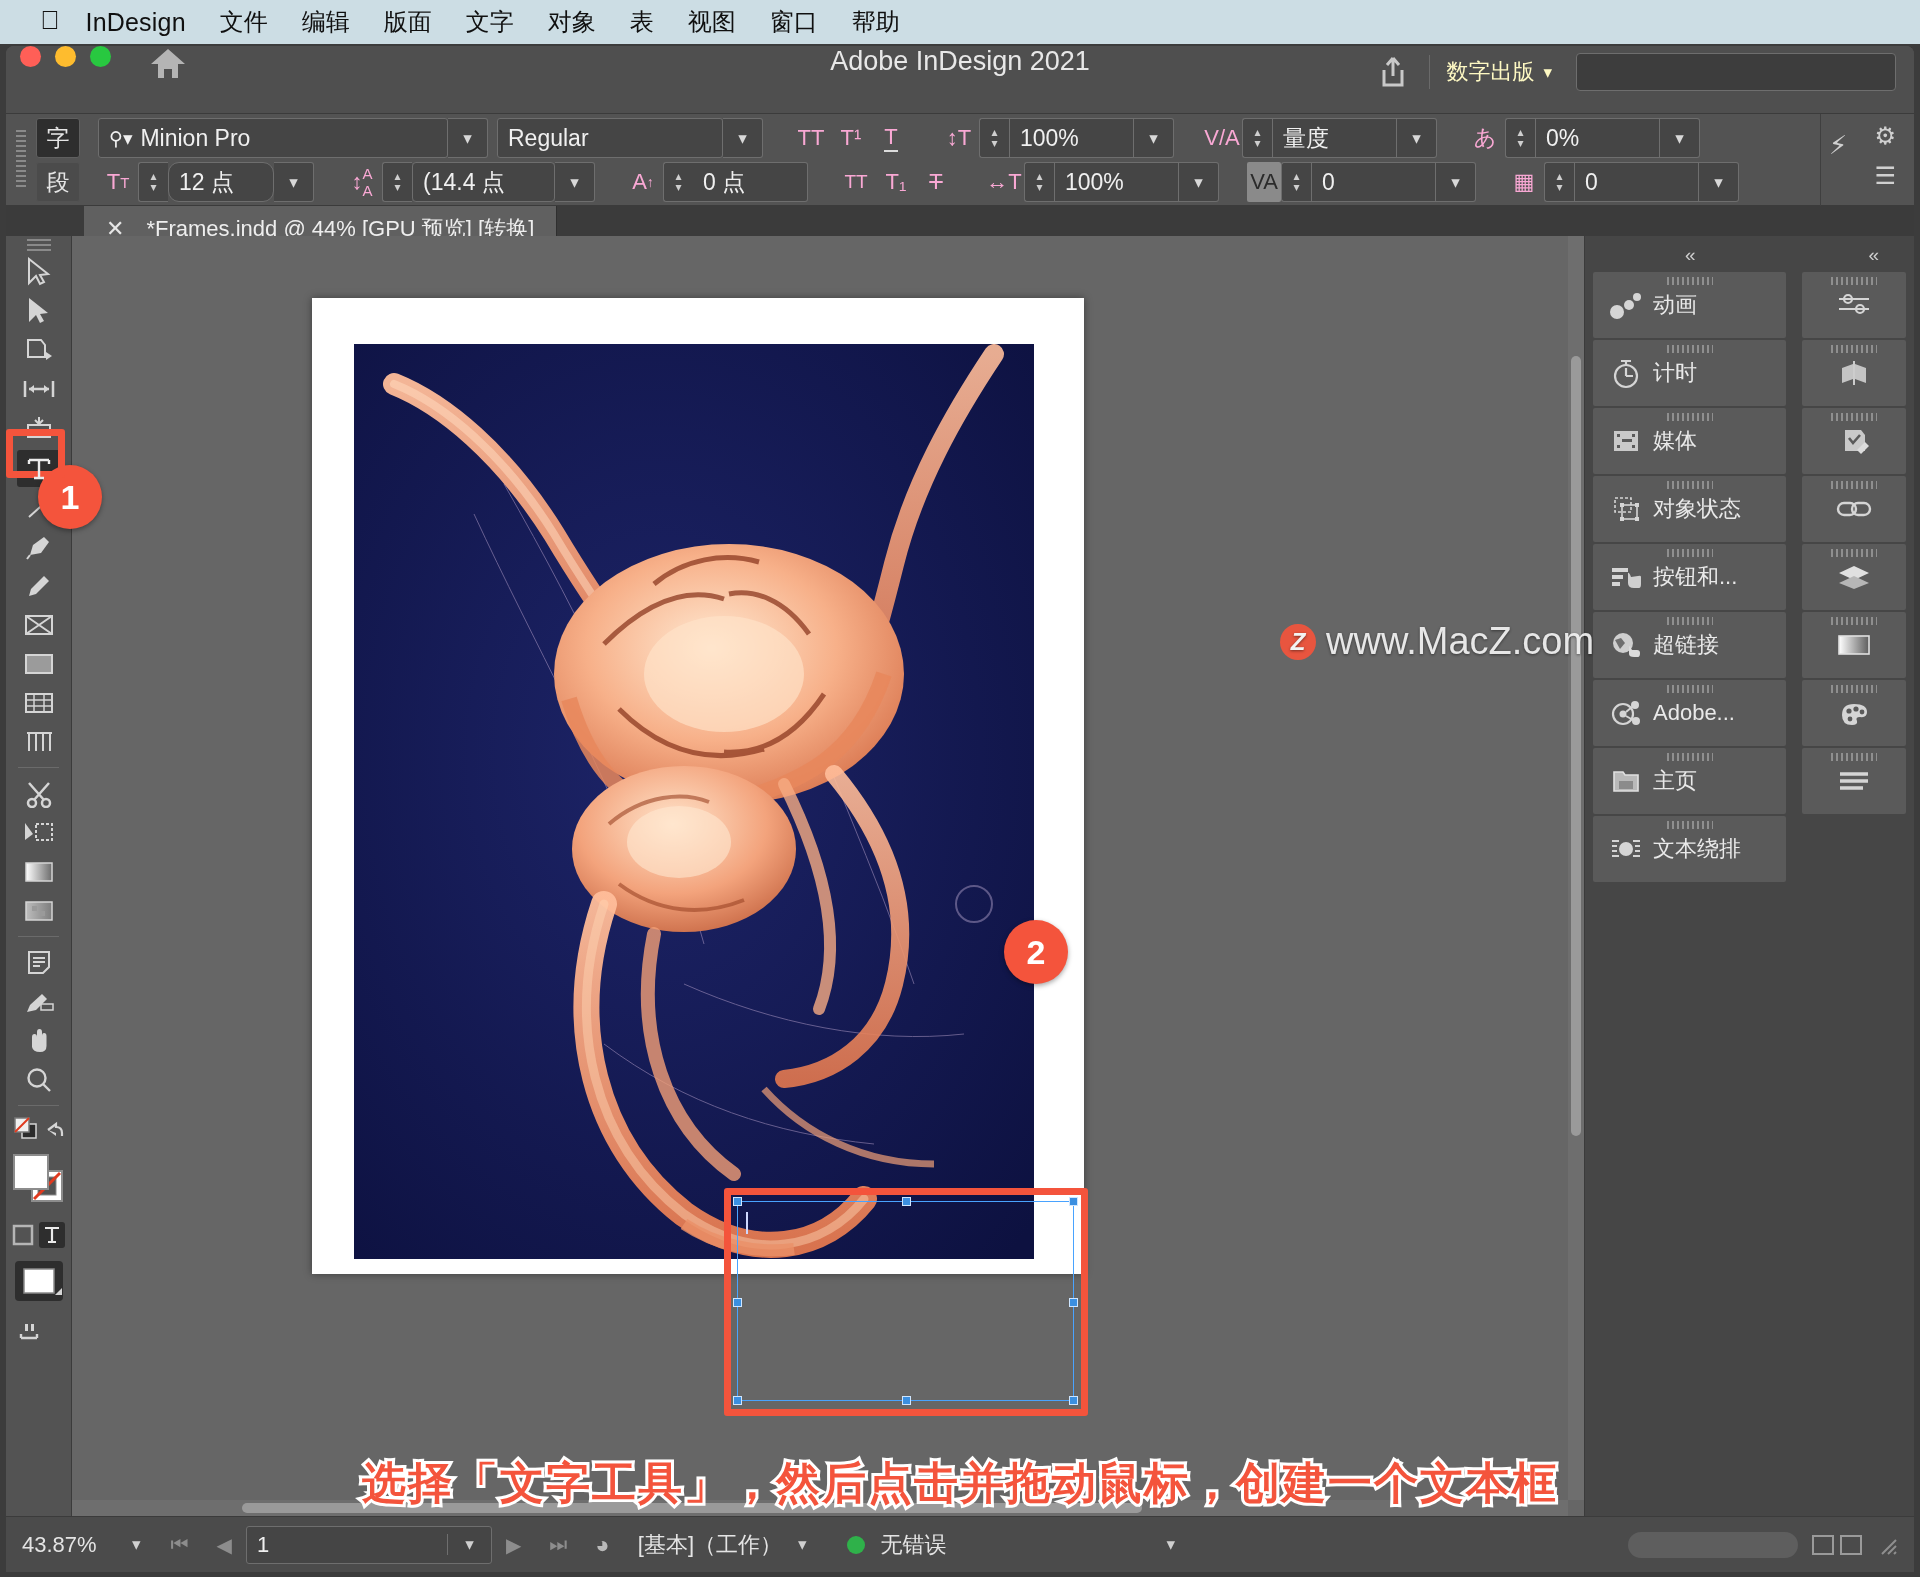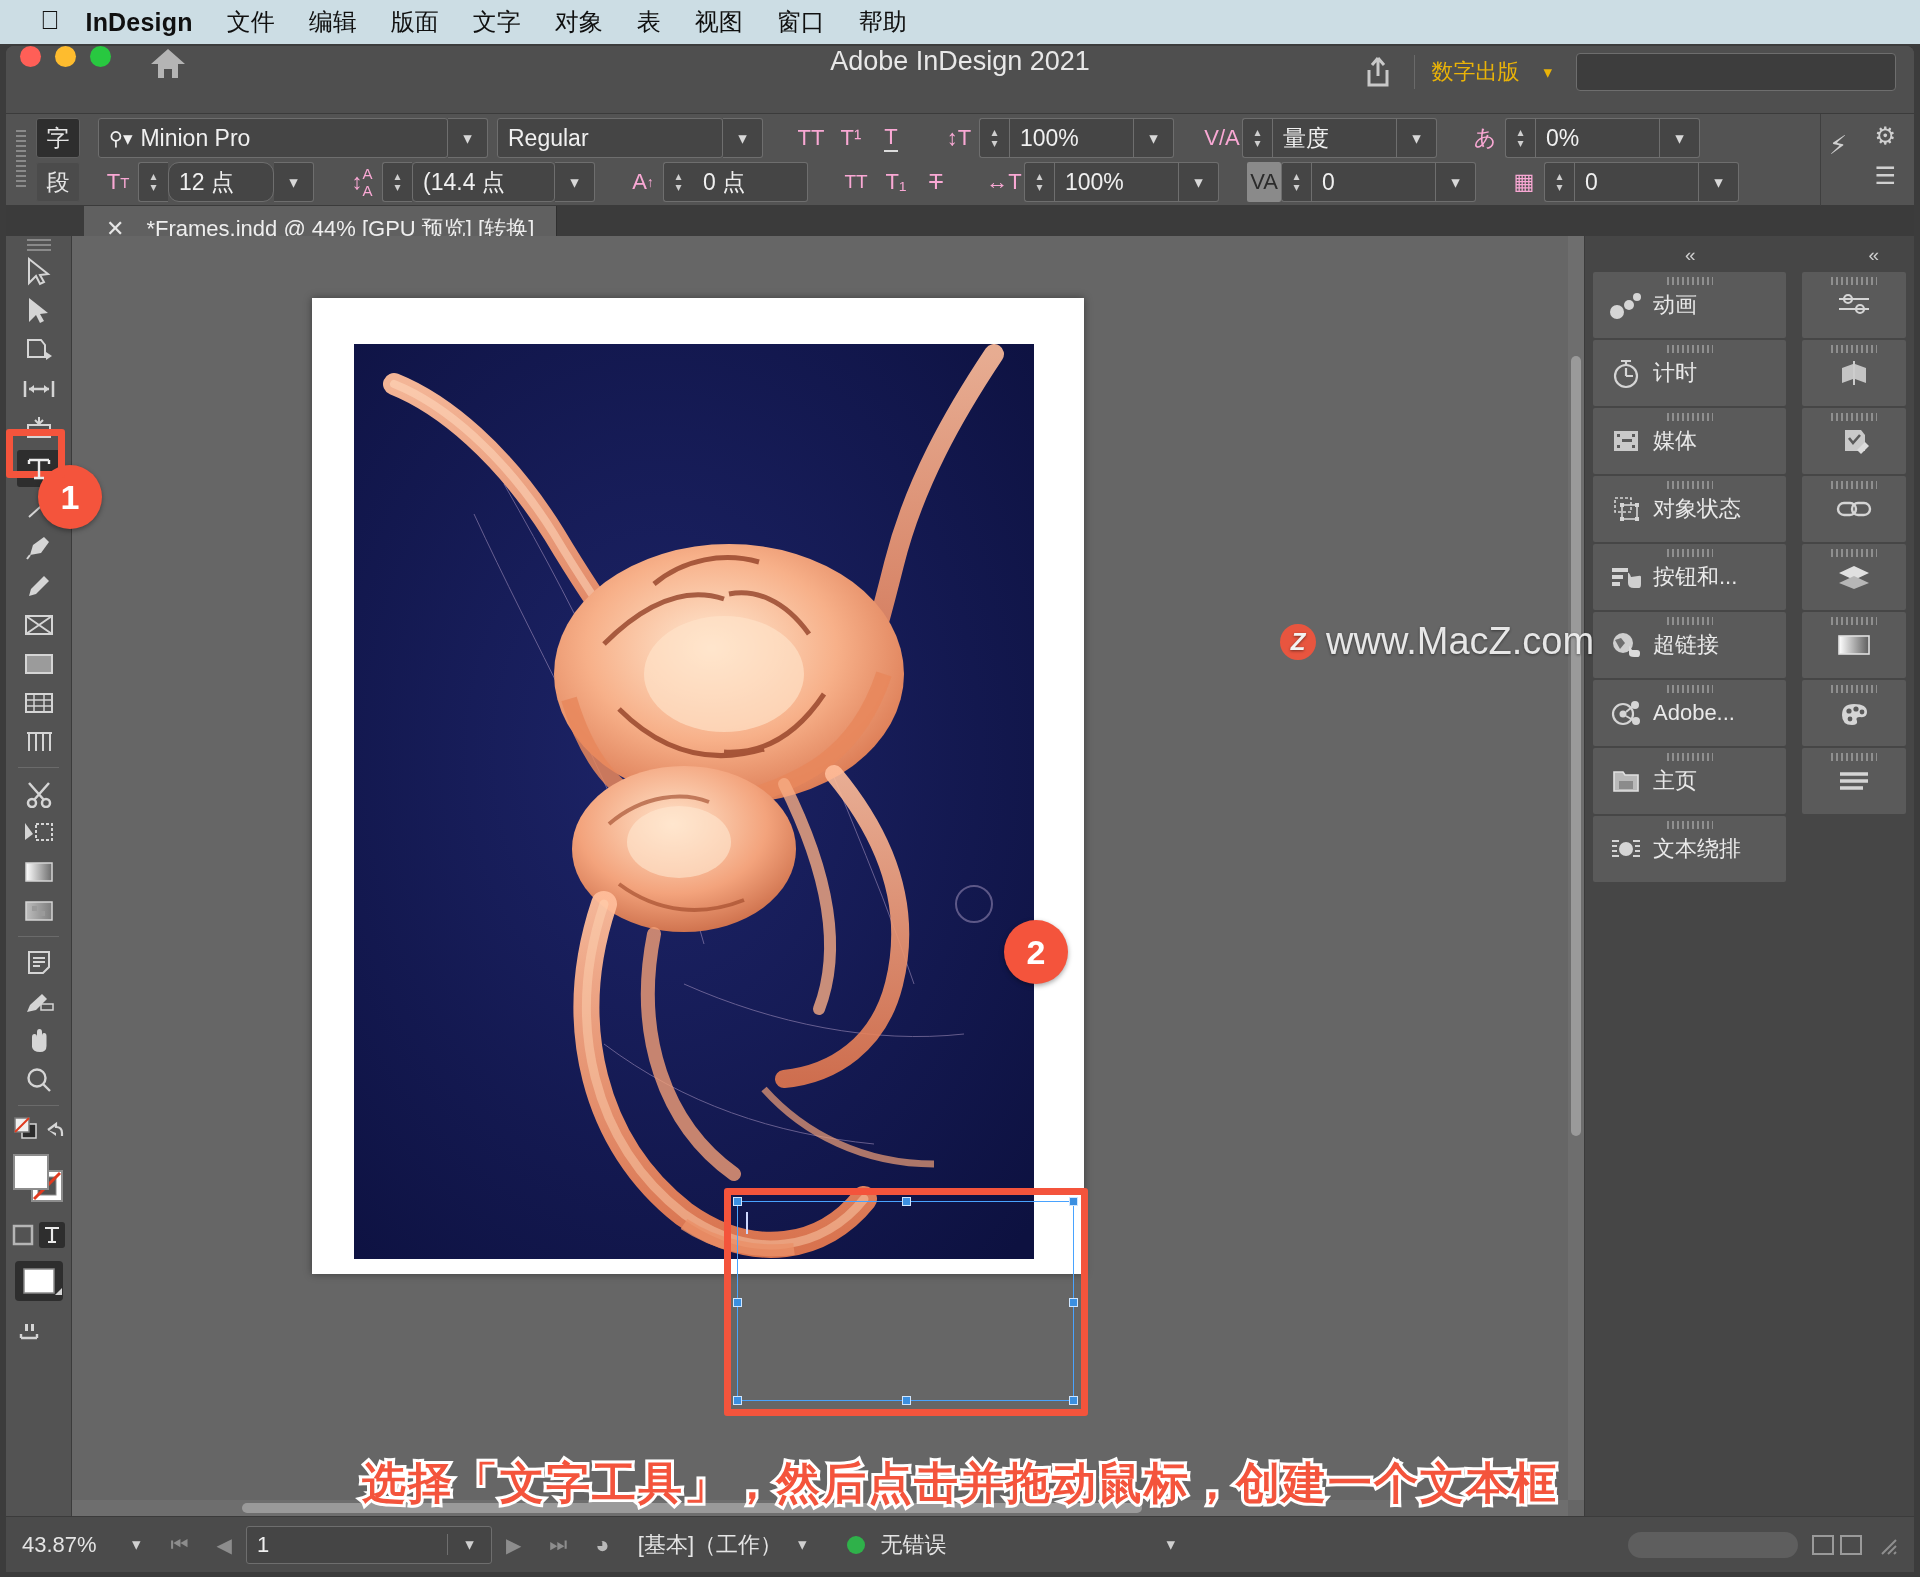--- a/index.html
+++ b/index.html
@@ -5,41 +5,41 @@
   * { box-sizing: border-box; margin:0; padding:0; }
   html,body { width:1920px; height:1577px; overflow:hidden;
     font-family:"Liberation Sans","DejaVu Sans",sans-serif; }
   body { background:#3c3c3c; position:relative; }
 
   
   .macbar { position:absolute; left:0; top:0; width:1920px; height:44px;
     background:#ccdde4; display:flex; align-items:center; gap:0px;
     padding-left:40px; color:#101010; }
   .macbar .apple { font-size:26px; line-height:1; margin-right:26px; margin-top:-4px; }
-  .macbar .brand { font-size:25px; font-weight:bold; margin-right:34px; letter-spacing:.2px;}
+  .macbar .brand { font-size:25px; font-weight:normal; margin-right:34px; letter-spacing:.2px;}
   .macbar .mi { font-size:24px; margin-right:34px; white-space:nowrap; }
 
   
   .win { position:absolute; left:6px; top:46px; width:1908px; height:1526px;
     background:#535353; border-radius:8px 8px 0 0; overflow:hidden; }
 
   
   .titlebar { position:relative; height:68px; background:#4f4f4f;
     border-bottom:1px solid #3b3b3b; display:flex; align-items:flex-start; }
   .lights { display:flex; gap:14px; margin-left:14px; }
   .light { width:21px; height:21px; border-radius:50%; }
   .l-red{background:#ff5f57;} .l-yel{background:#febc2e;} .l-grn{background:#28c840;}
   .homeico { margin-left:38px; width:38px; height:34px; position:relative; }
   .title { position:absolute; left:0; right:0; text-align:center; color:#e8e8e8;
     font-size:27px; pointer-events:none; }
   .tb-right { position:absolute; right:0; top:0; height:52px; display:flex;
      align-items:center; }
   .share { width:40px; height:40px; position:relative; }
   .vdiv { width:1px; height:34px; background:#6a6a6a; margin:0 16px; }
-  .pubsel { color:#eab308; font-size:22px; display:flex; align-items:center; gap:24px; }
+  .pubsel { color:#fef9c3; font-size:22px; display:flex; align-items:center; gap:9px; }
   .searchbox { width:320px; height:38px; background:#3d3d3d; border:1px solid #6e6e6e;
      border-radius:4px; margin-left:24px; margin-right:18px; }
 
   
   .ctrl { height:92px; background:#535353; border-bottom:1px solid #3b3b3b;
       position:relative; }
   .grip { position:absolute; left:10px; top:16px; width:10px; height:58px;
       background:repeating-linear-gradient(to bottom,#8a8a8a 0 2px,transparent 2px 5px); }
   .crow { position:absolute; left:30px; height:42px; display:flex; align-items:center; }
   .crow.r1 { top:3px; }

